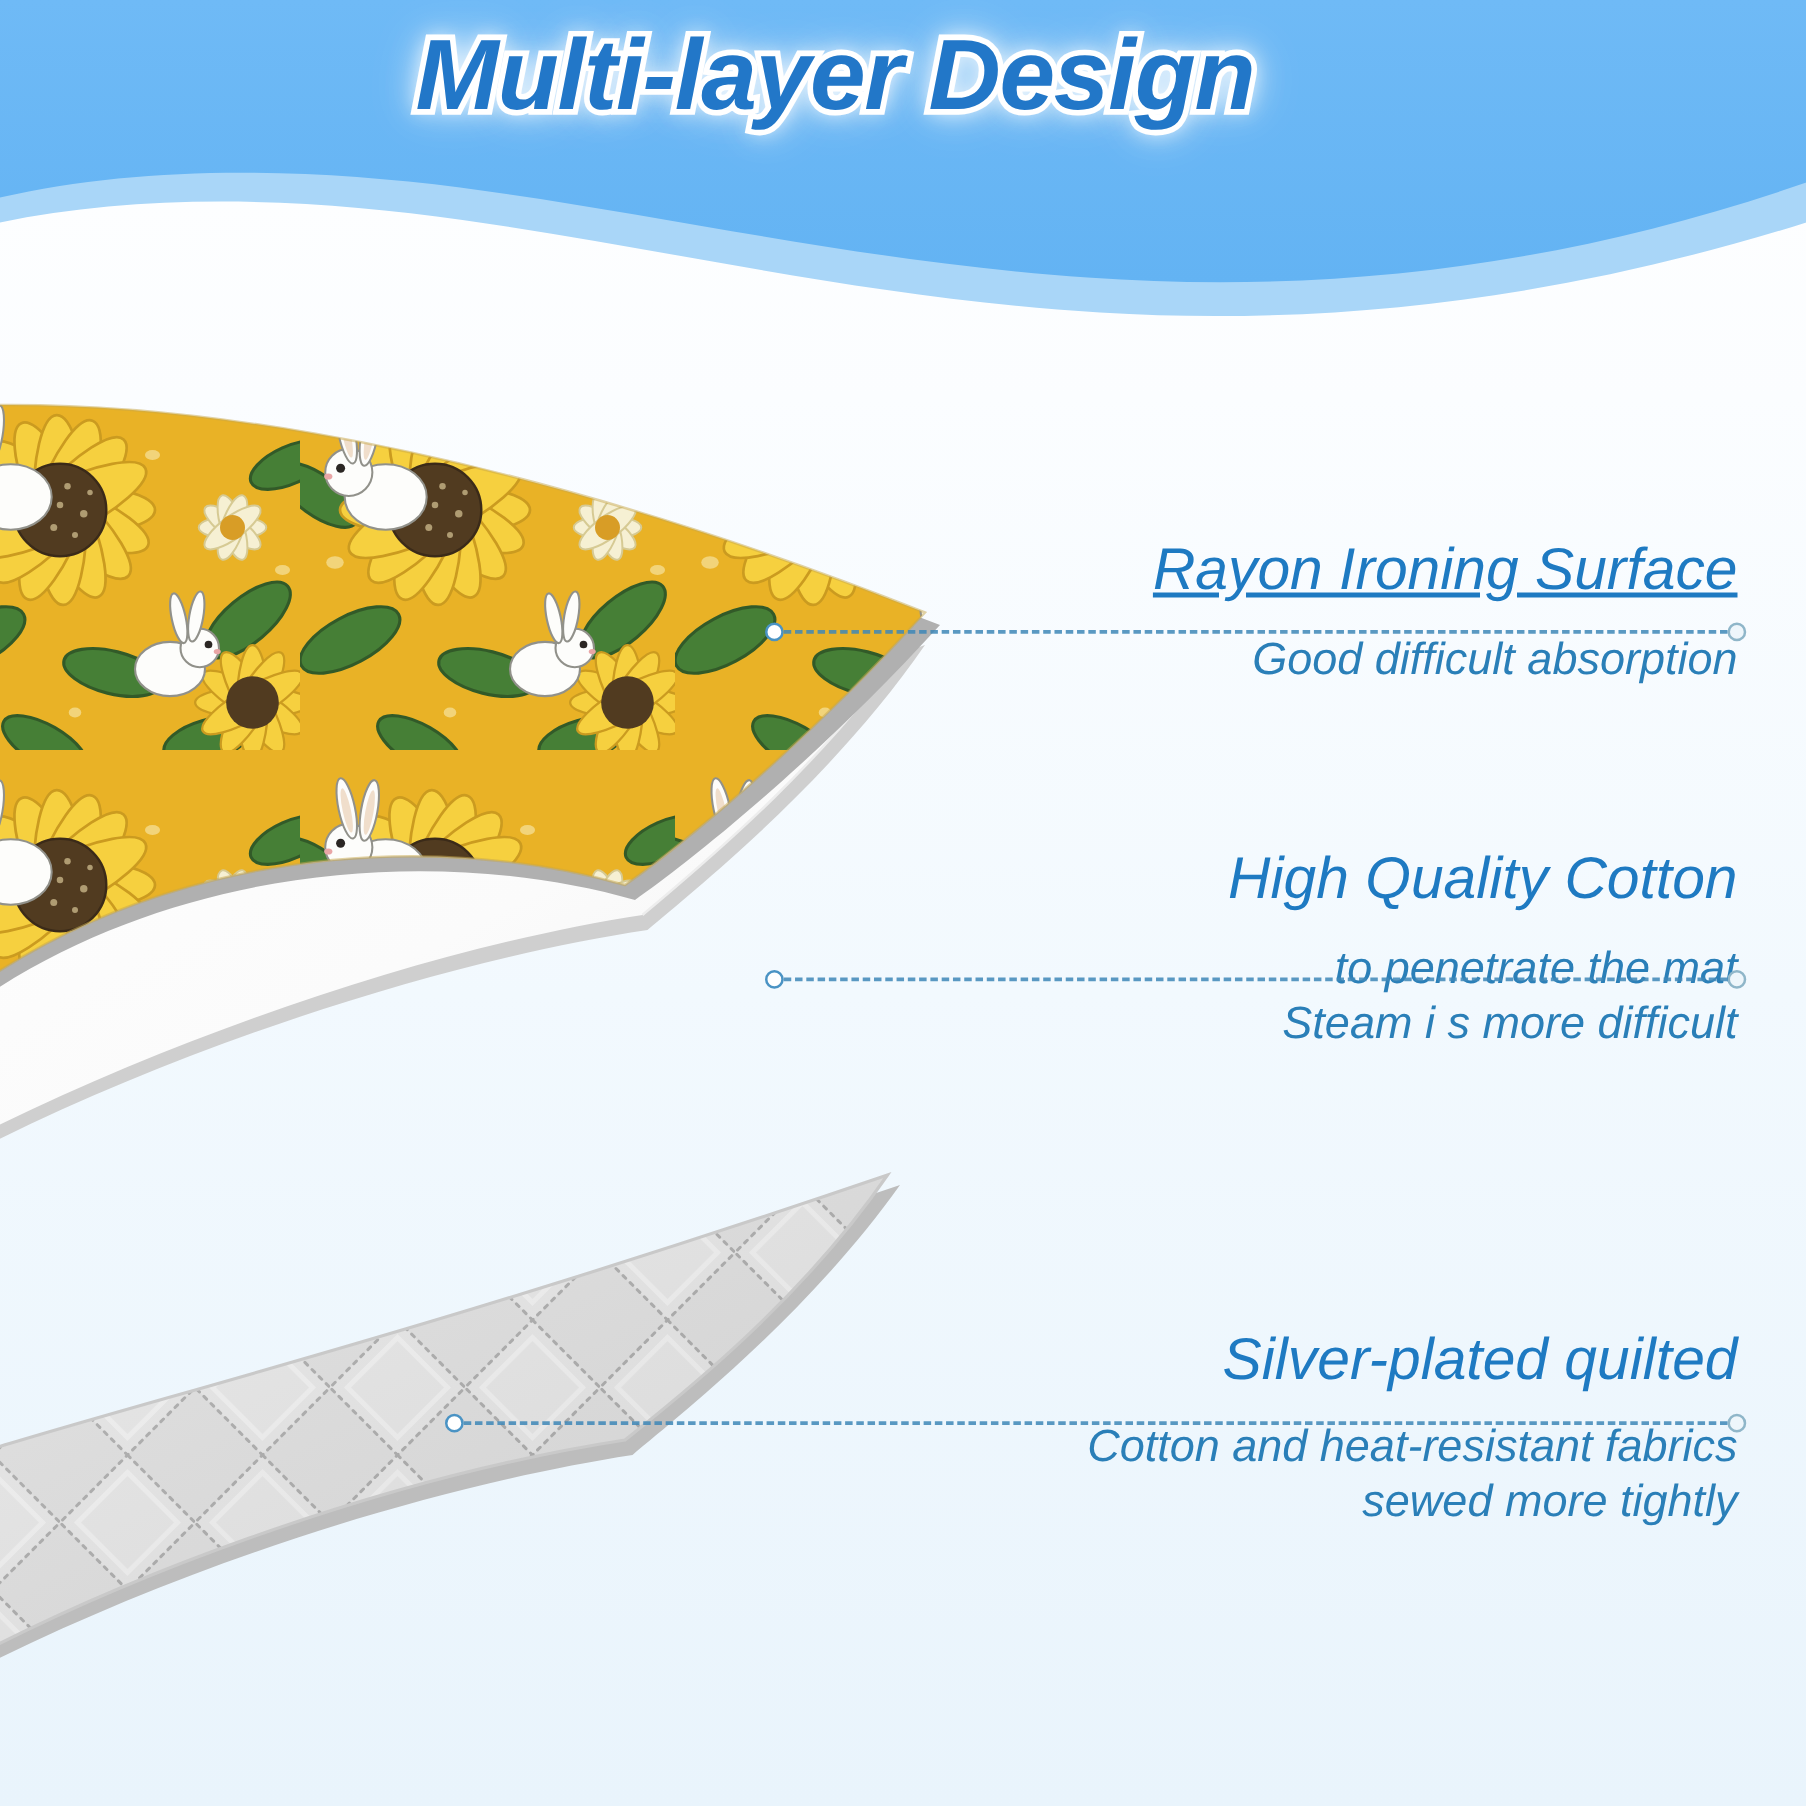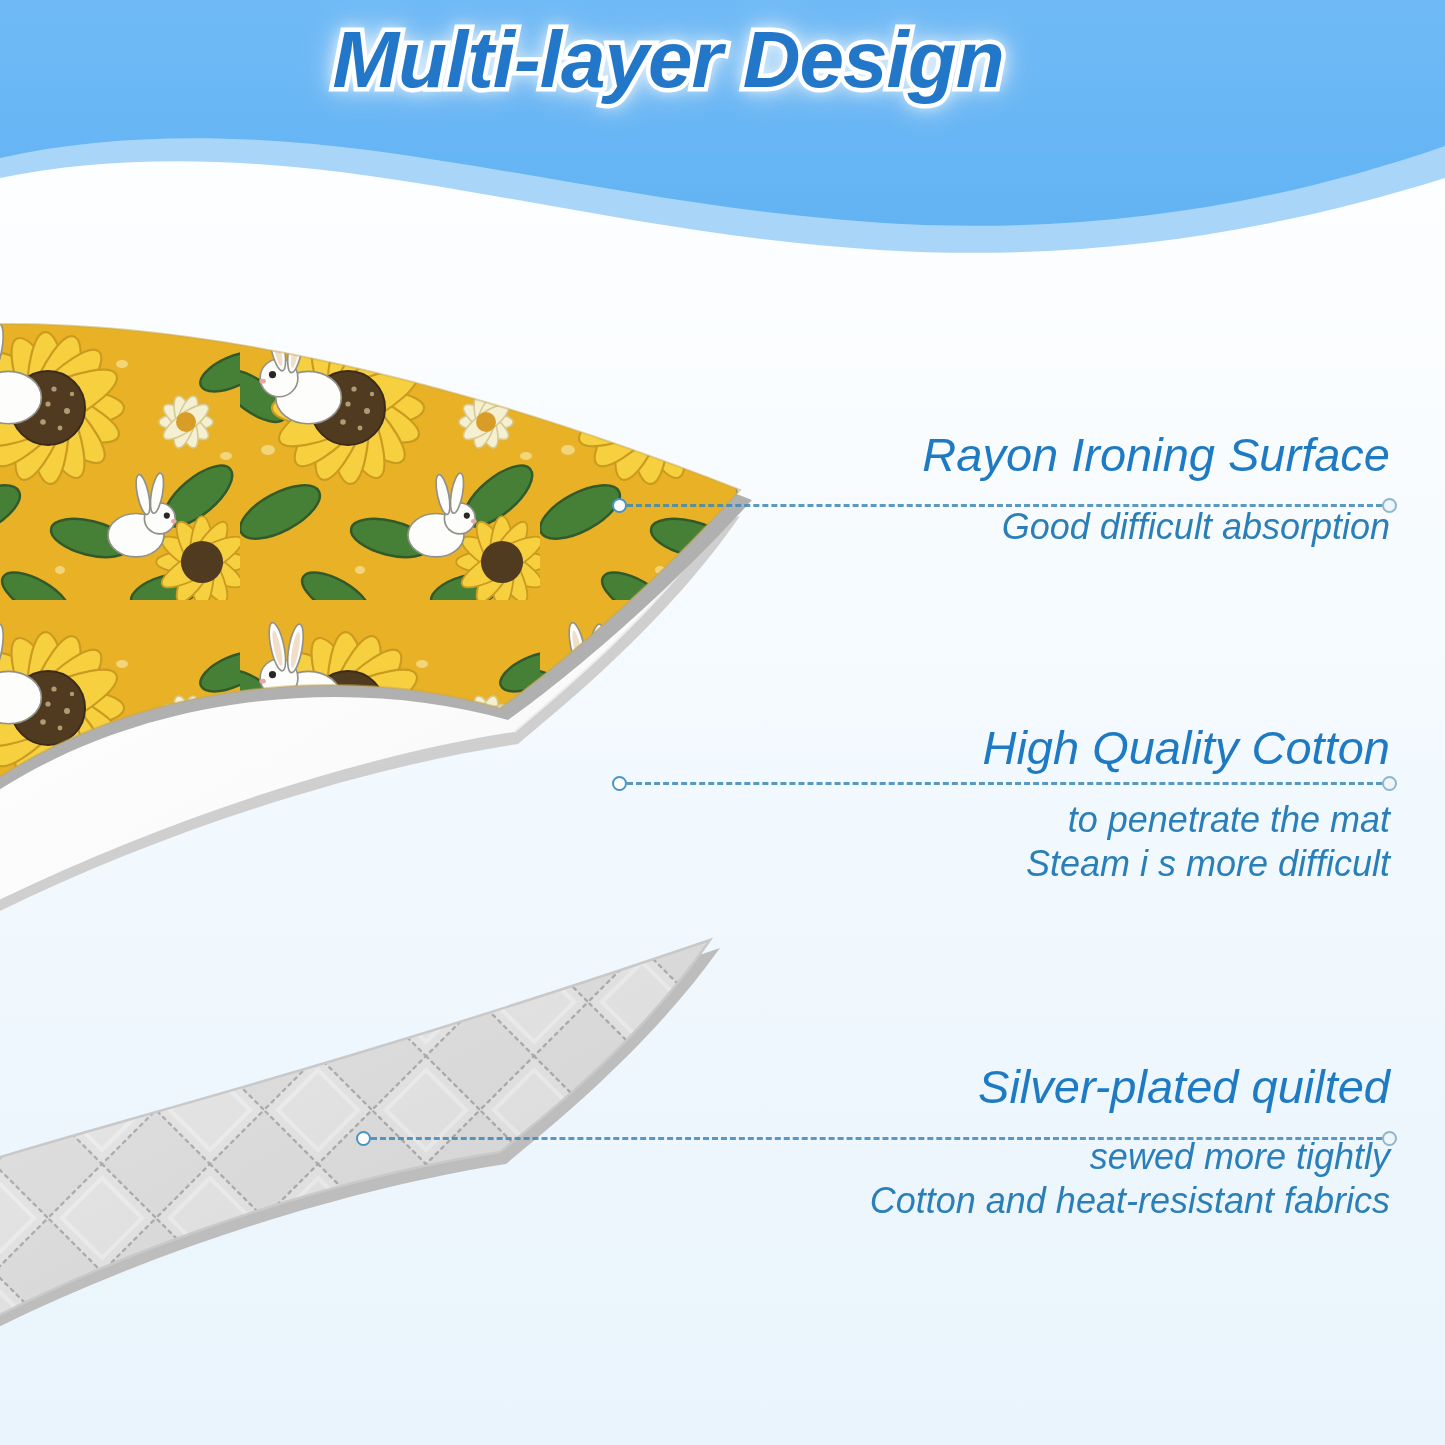--- a/index.html
+++ b/index.html
@@ -59,21 +59,21 @@
   .block{ position:absolute; right:55px; width:640px; z-index:4; text-align:right; }
   .block .head{
     font-size:47px; font-style:italic; font-weight:400;
     color:#1e7ac2; line-height:1.05; white-space:nowrap;
   }
   .block .sub{
     font-size:36px; font-style:italic; font-weight:400;
     color:#2a7fb8; line-height:1.22;
   }
   .block .sub div{ white-space:nowrap; }
-  #b1 .head{ margin-bottom:0; }
+  #b1 .head{ margin-bottom:0;text-decoration:underline; }
   #b1 .sub{ margin-top:26px; }
   #b2 .sub{ margin-top:26px; }
   #b3 .sub{ margin-top:24px; }
 </style>
 </head>
 <body>
 
 <div id="stage">
 
   <svg id="headerWave" viewBox="0 0 1445 330" preserveAspectRatio="none">
@@ -283,29 +283,29 @@
     <span class="dot right"></span>
   </div>
 
   <div class="block" id="b1" style="top:430px;">
     <div class="head">Rayon Ironing Surface</div>
     <div class="sub">
       <div>Good difficult absorption</div>
     </div>
   </div>
 
-  <div class="block" id="b2" style="top:723px;">
+  <div class="block" id="b2" style="top:677px;">
     <div class="head">High Quality Cotton</div>
     <div class="sub">
       <div>to penetrate the mat</div>
       <div>Steam i s more difficult</div>
     </div>
   </div>
 
   <div class="block" id="b3" style="top:1062px;">
     <div class="head">Silver-plated quilted</div>
     <div class="sub">
+      <div>Cotton and heat-resistant fabrics</div>
       <div>sewed more tightly</div>
-      <div>Cotton and heat-resistant fabrics</div>
     </div>
   </div>
 
 </div>
 
 </body></html>

